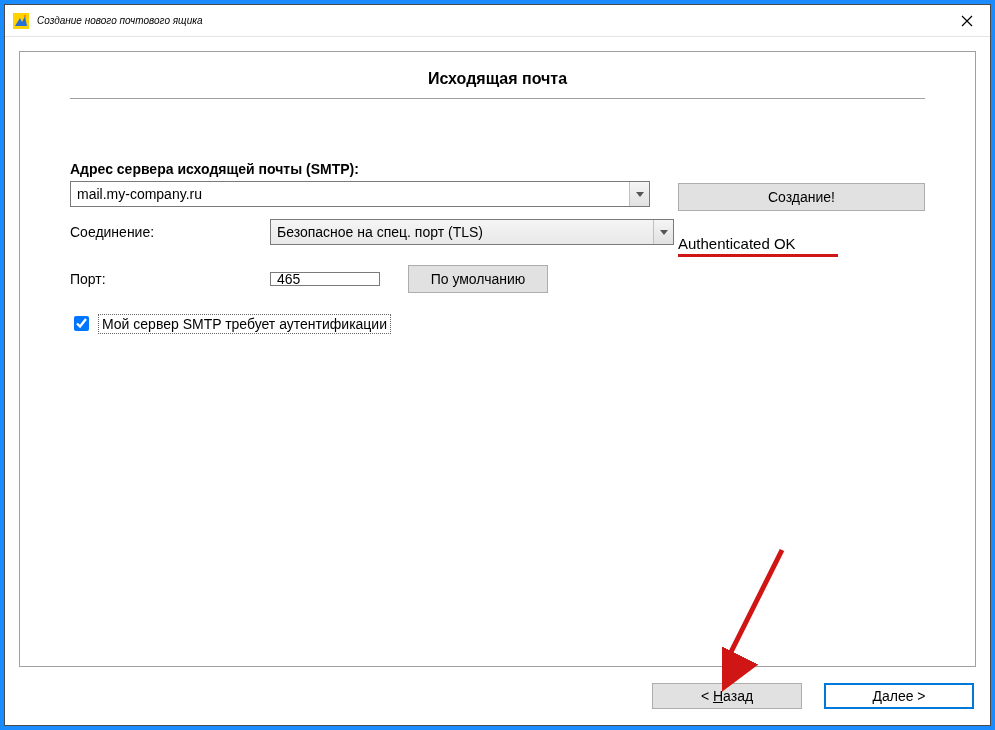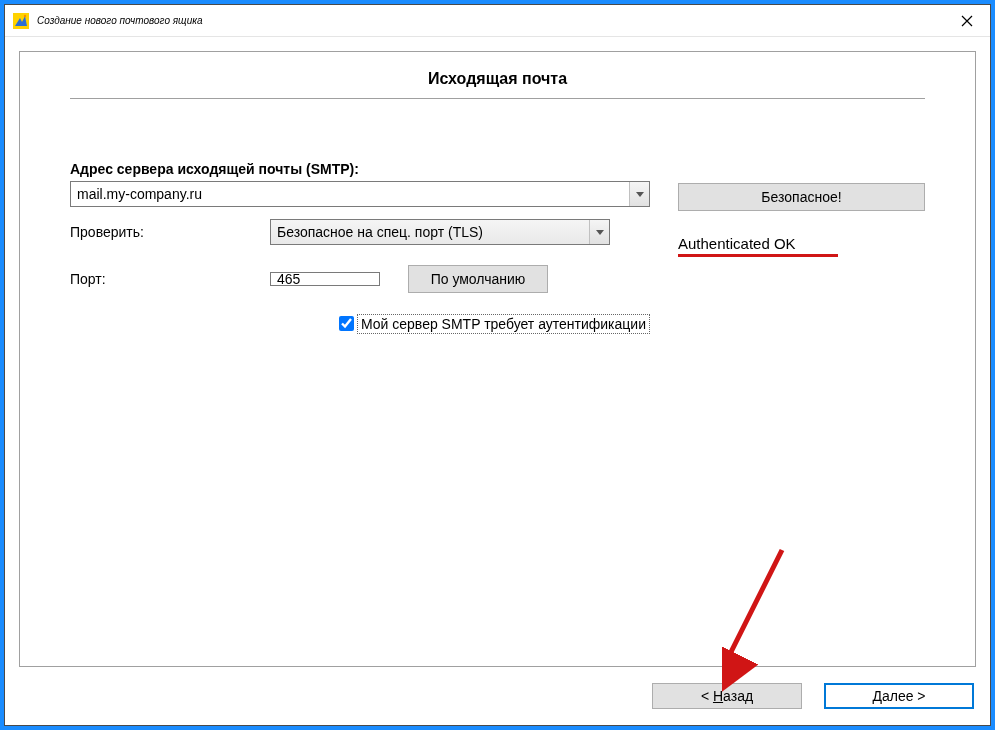--- a/index.html
+++ b/index.html
@@ -125,21 +125,21 @@
     height: 28px;
     background: #e1e1e1;
     border: 1px solid #adadad;
     font: inherit;
     cursor: pointer;
     padding: 0 12px;
   }
   .check-row {
     display: flex;
     align-items: center;
-    justify-content: flex-end;
+    gap: 6px;
   }
   .check-row input[type=checkbox]{
     width: 15px; height: 15px;
   }
   .check-label {
     border: 1px dotted #666;
     padding: 1px 3px;
   }
   .test-btn { width: 100%; height: 28px; }
   .status-text {
@@ -214,22 +214,22 @@
               <input type="text" class="combo" value="mail.my-company.ru" style="">
               <div class="combo-btn">
                 <svg width="8" height="5" viewBox="0 0 8 5">
                     <path d="M0 0 L4 5 L8 0 Z" fill="#555"></path>
                   </svg>
               </div>
             </div>
           </div>
 
           <div class="inline-row">
-            <span>Проверить:</span>
-            <div class="combo-wrap" style="width:340px;">
+            <span>Соединение:</span>
+            <div class="combo-wrap" style="width:404px;">
               <select class="combo">
                 <option>Безопасное на спец. порт (TLS)</option>
               </select>
               <div class="combo-btn">
                 <svg width="8" height="5" viewBox="0 0 8 5">
                     <path d="M0 0 L4 5 L8 0 Z" fill="#555"></path>
                   </svg>
               </div>
             </div>
           </div>
@@ -243,21 +243,21 @@
 
           <div class="check-row">
             <input type="checkbox" checked="" id="authcb" style="">
             <label for="authcb" class="check-label">Мой сервер SMTP требует аутентификации</label>
           </div>
 
         </div>
 
         <div class="right-col">
           <div style="height:22px;"></div>
-          <button class="btn test-btn">Безопасное!</button>
+          <button class="btn test-btn">Создание!</button>
           <div class="status-text">Authenticated OK</div>
           <div class="status-underline"></div>
         </div>
       </div>
 
     </div>
 
     <div class="wizard-buttons">
       <button class="wbtn">
         <span>&lt;  </span><span class="underline-char">Н</span><span>азад</span>

